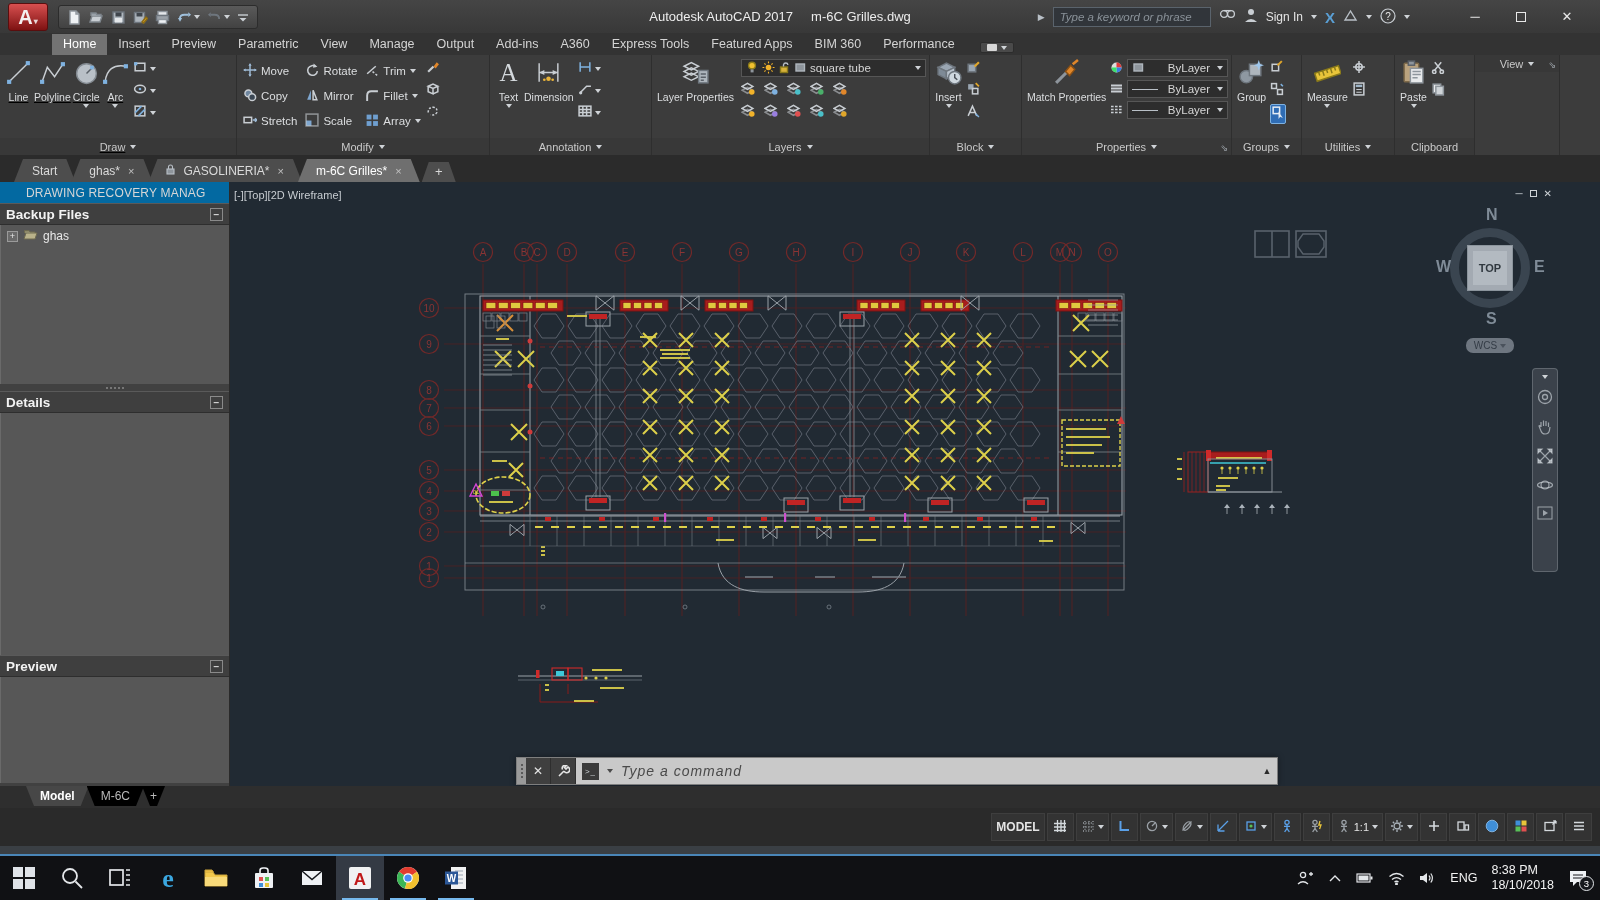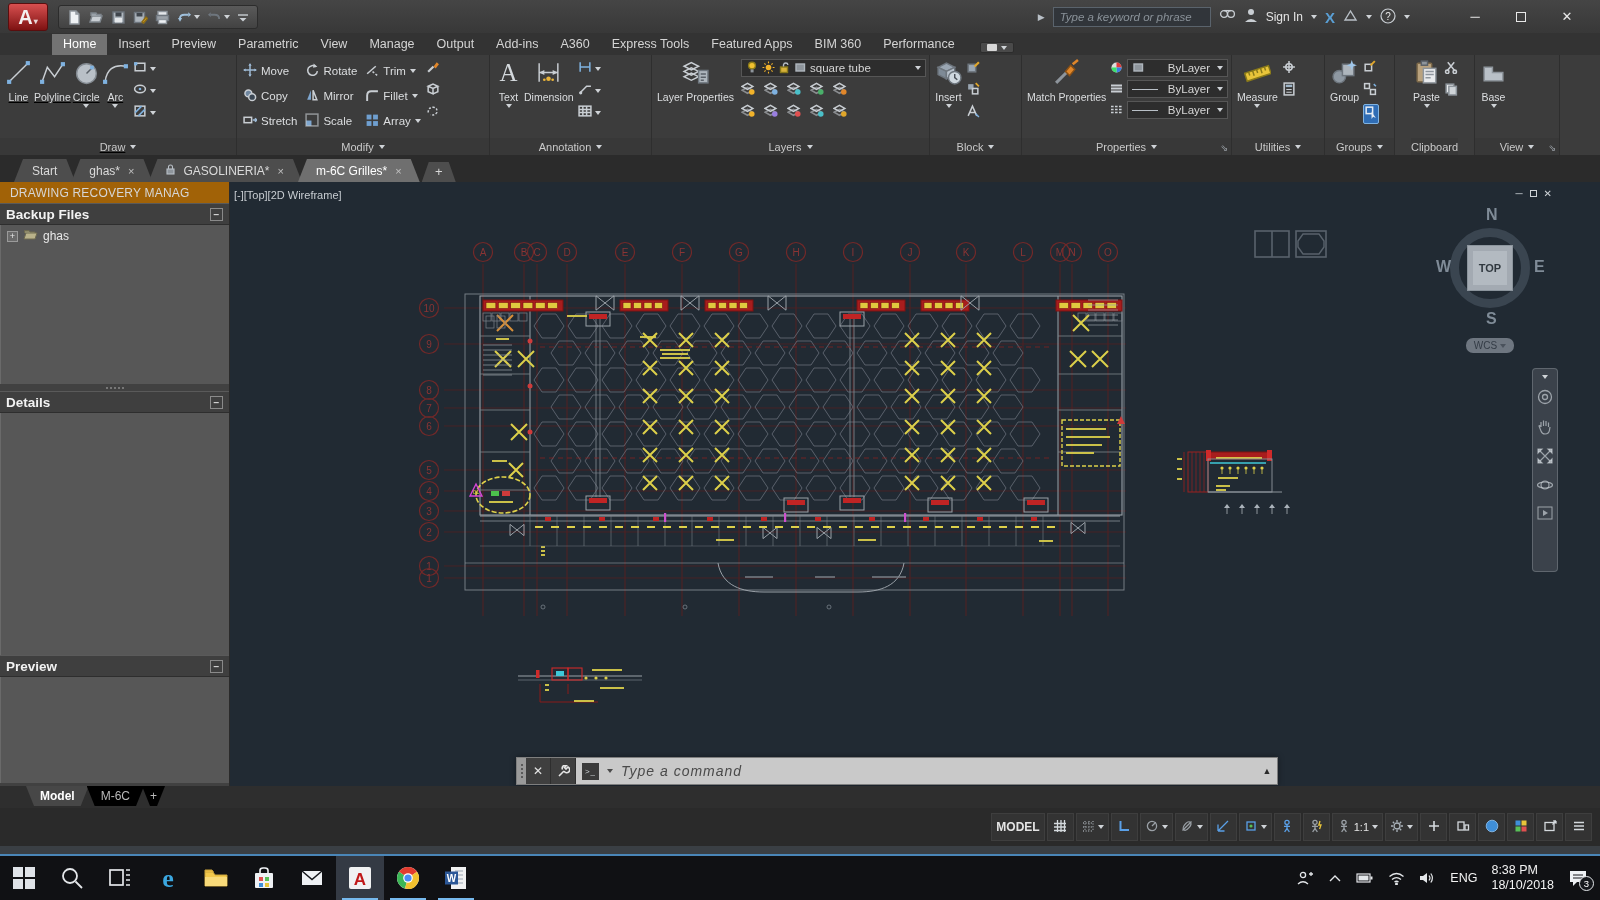--- a/index.html
+++ b/index.html
@@ -37,21 +37,21 @@
   .minihl{background:#2f6db5;border:1px solid #7fb2e0;border-radius:2px}
   
   #filetabs{position:absolute;left:0;top:155px;width:1600px;height:27px;background:#2b2b2b;display:flex;align-items:flex-end;padding-left:14px}
   .ftab{height:23px;display:flex;align-items:center;gap:8px;padding:0 18px;background:#4d4d4d;color:#dadada;font-size:12px;clip-path:polygon(9px 0,calc(100% - 9px) 0,100% 100%,0 100%);margin-right:-4px}
   .ftab.active{background:#6f6f6f;color:#fff}
   .ftab .fx{color:#c2c2c2;font-size:11px}
   .ftab-new{height:20px;width:34px;background:#4d4d4d;clip-path:polygon(7px 0,calc(100% - 7px) 0,100% 100%,0 100%);color:#d8d8d8;text-align:center;line-height:19px;font-size:13px;margin-left:6px}
   
   #main{position:absolute;left:0;top:182px;width:1600px;height:604px}
   #palette{position:absolute;left:0;top:0;width:230px;height:604px;background:#414141;border-right:1px solid #2a2a2a}
-  .paltitle{height:21px;background:#a16207;color:#d6d6d6;font-size:12px;display:flex;align-items:center;padding-left:10px;letter-spacing:.2px}
+  .paltitle{height:21px;background:#0369a1;color:#d6d6d6;font-size:12px;display:flex;align-items:center;padding-left:26px;letter-spacing:.2px}
   .sechead{height:22px;background:#3f3f3f;border-top:1px solid #5a5a5a;border-bottom:1px solid #2e2e2e;color:#f2f2f2;font-weight:bold;font-size:13.5px;display:flex;align-items:center;padding:0 6px}
   .sechead .min{margin-left:auto;width:13px;height:13px;border:1px solid #8a8a8a;color:#d8d8d8;font-size:10px;line-height:11px;text-align:center}
   .seccontent{background:#575757;border-left:1px solid #6a6a6a}
   .treeitem{display:flex;align-items:center;gap:5px;padding:4px 0 0 6px;color:#e8e8e8;font-size:12px}
   .expbox{width:11px;height:11px;border:1px solid #9a9a9a;background:#6a6a6a;color:#e8e8e8;font-size:9px;line-height:9px;text-align:center}
   .splitdots{height:7px;display:flex;align-items:center;justify-content:center;gap:2px}
   .splitdots i{width:2px;height:2px;background:#8a8a8a;border-radius:1px}
   
   #canvas{position:absolute;left:230px;top:0;width:1370px;height:604px;background:#212a33;overflow:hidden}
   #plan{position:absolute;left:0;top:0}
@@ -144,20 +144,24 @@
           </svg>
           <span class="caret" style="margin-left:2px"></span>
         </span>
         <span style="display: flex; align-items: center;">
           <svg width="12" height="12" viewBox="0 0 12 12" fill="none" stroke="#c9ced3" stroke-width="1.4">
             <path d="M1,4 H11" stroke="#c9ced3"></path>
             <path d="M2.5,7 L6,10.5 L9.5,7 Z" fill="#c9ced3" stroke="none"></path>
           </svg>
         </span>
       </div>
+    <div id="titletext">
+      <span>Autodesk AutoCAD 2017</span>
+      <span>m-6C Grilles.dwg</span>
+    </div>
     <div id="titleright">
       <span style="color:#b9c0c7;font-size:9px">▶</span>
       <input id="searchbox" placeholder="Type a keyword or phrase" style="">
       <span><svg width="17" height="15" viewBox="0 0 17 15" fill="none" stroke="#c9ced3" stroke-width="1.3">
             <circle cx="5" cy="6" r="3.4"></circle>
             <circle cx="12" cy="6" r="3.4"></circle>
             <path d="M5,2.6 L12,2.6"></path>
           </svg></span>
       <span><svg width="14" height="15" viewBox="0 0 14 15" fill="#c9ced3">
             <circle cx="7" cy="4" r="3"></circle>
@@ -593,20 +597,57 @@
               <span class="caret"></span>
             </div>
           </div>
         </div>
         <div class="pfoot">
           <span>Properties</span>
           <span class="caret"></span>
           <span class="launch">⇘</span>
         </div>
       </div>
+      <div class="panel" style="width: 70px;">
+        <div class="pbody">
+          <div class="rb">
+            <span><svg width="27" height="27" viewBox="0 0 26 26" fill="none" stroke="#c9ced3" stroke-width="1.4">
+                <circle cx="8" cy="17" r="6" fill="#8e98a2" stroke="#6e767e"></circle>
+                <rect x="11" y="5" width="11" height="11" fill="#aeb6bd" stroke="#6e767e"></rect>
+                <path d="M20,1 l1.3,3.7 3.7,1.3 -3.7,1.3 -1.3,3.7 -1.3,-3.7 -3.7,-1.3 3.7,-1.3 Z" fill="#9fc6ea" stroke="none"></path>
+              </svg></span>
+            <span class="lbl">Group</span>
+          </div>
+          <div class="scol">
+            <span class="srow">
+              <span><svg width="14" height="14" viewBox="0 0 13 13" fill="none" stroke="#c9ced3" stroke-width="1.4">
+                  <rect x="2" y="4" width="6" height="6"></rect>
+                  <path d="M7,5 L11,1" stroke="#e0a62a" stroke-width="1.8"></path>
+                </svg></span>
+            </span>
+            <span class="srow">
+              <span><svg width="14" height="14" viewBox="0 0 13 13" fill="none" stroke="#c9ced3" stroke-width="1.4">
+                  <rect x="1.5" y="1.5" width="4.5" height="4.5"></rect>
+                  <rect x="7" y="7" width="4.5" height="4.5"></rect>
+                  <path d="M10,2 L12,4" stroke="#7fb2e0"></path>
+                </svg></span>
+            </span>
+            <span class="srow minihl">
+              <span><svg width="14" height="14" viewBox="0 0 13 13" fill="none" stroke="#c9ced3" stroke-width="1.4">
+                  <rect x="2" y="2" width="6" height="6" stroke="#e4ecf4"></rect>
+                  <path d="M7,6 L11,12 L8.5,11 L7,13 Z" fill="#e4ecf4" stroke="none"></path>
+                </svg></span>
+            </span>
+          </div>
+        </div>
+        <div class="pfoot">
+          <span>Groups</span>
+          <span class="caret"></span>
+        </div>
+      </div>
       <div class="panel" style="width: 93px;">
         <div class="pbody">
           <div class="rb">
             <span><svg width="27" height="27" viewBox="0 0 26 26" fill="none" stroke="#c9ced3" stroke-width="1.4">
                 <g transform="rotate(-18 13 13)">
                   <rect x="1" y="10" width="24" height="8" fill="#e8c43a" stroke="#8a7a1a"></rect>
                   <path d="M5,10 L5,13.5 M9,10 L9,15 M13,10 L13,13.5 M17,10 L17,15 M21,10 L21,13.5" stroke="#8a7a1a"></path>
                 </g>
               </svg></span>
             <span class="lbl">Measure</span>
@@ -626,58 +667,21 @@
                   <path d="M4,7 H9 M4,9.5 H9" stroke-width="1"></path>
                 </svg></span>
             </span>
           </div>
         </div>
         <div class="pfoot">
           <span>Utilities</span>
           <span class="caret"></span>
         </div>
       </div>
-      <div class="panel" style="width: 70px;">
-        <div class="pbody">
-          <div class="rb">
-            <span><svg width="27" height="27" viewBox="0 0 26 26" fill="none" stroke="#c9ced3" stroke-width="1.4">
-                <circle cx="8" cy="17" r="6" fill="#8e98a2" stroke="#6e767e"></circle>
-                <rect x="11" y="5" width="11" height="11" fill="#aeb6bd" stroke="#6e767e"></rect>
-                <path d="M20,1 l1.3,3.7 3.7,1.3 -3.7,1.3 -1.3,3.7 -1.3,-3.7 -3.7,-1.3 3.7,-1.3 Z" fill="#9fc6ea" stroke="none"></path>
-              </svg></span>
-            <span class="lbl">Group</span>
-          </div>
-          <div class="scol">
-            <span class="srow">
-              <span><svg width="14" height="14" viewBox="0 0 13 13" fill="none" stroke="#c9ced3" stroke-width="1.4">
-                  <rect x="2" y="4" width="6" height="6"></rect>
-                  <path d="M7,5 L11,1" stroke="#e0a62a" stroke-width="1.8"></path>
-                </svg></span>
-            </span>
-            <span class="srow">
-              <span><svg width="14" height="14" viewBox="0 0 13 13" fill="none" stroke="#c9ced3" stroke-width="1.4">
-                  <rect x="1.5" y="1.5" width="4.5" height="4.5"></rect>
-                  <rect x="7" y="7" width="4.5" height="4.5"></rect>
-                  <path d="M10,2 L12,4" stroke="#7fb2e0"></path>
-                </svg></span>
-            </span>
-            <span class="srow minihl">
-              <span><svg width="14" height="14" viewBox="0 0 13 13" fill="none" stroke="#c9ced3" stroke-width="1.4">
-                  <rect x="2" y="2" width="6" height="6" stroke="#e4ecf4"></rect>
-                  <path d="M7,6 L11,12 L8.5,11 L7,13 Z" fill="#e4ecf4" stroke="none"></path>
-                </svg></span>
-            </span>
-          </div>
-        </div>
-        <div class="pfoot">
-          <span>Groups</span>
-          <span class="caret"></span>
-        </div>
-      </div>
-      <div class="panel" style="width: 80px; align-items: center;">
+      <div class="panel" style="width: 80px;">
         <div class="pbody">
           <div class="rb">
             <span><svg width="27" height="27" viewBox="0 0 26 26" fill="none" stroke="#c9ced3" stroke-width="1.4">
                 <rect x="4" y="4" width="14" height="18" rx="1" fill="#b9a27e" stroke="#7e6a4a"></rect>
                 <rect x="8" y="2" width="6" height="4" fill="#8e959c" stroke="#5a6068"></rect>
                 <rect x="10" y="9" width="12" height="14" fill="#e8eaec" stroke="#8e959c"></rect>
                 <path d="M12,12 L20,12 M12,15 L20,15 M12,18 L17,18" stroke="#8e959c"></path>
               </svg></span>
             <span class="lbl">Paste</span>
             <span class="caret" style="margin-top:1px"></span>
@@ -696,29 +700,20 @@
                   <rect x="4.5" y="4" width="7" height="8" fill="#cfd4d8" stroke="#8e959c"></rect>
                 </svg></span>
             </span>
           </div>
         </div>
         <div class="pfoot">
           <span>Clipboard</span>
         </div>
       </div>
       <div class="panel" style="width: 85px;">
-        <div class="pbody">
-          <div class="rb">
-            <span><svg width="27" height="27" viewBox="0 0 26 26" fill="none" stroke="#c9ced3" stroke-width="1.4">
-                <path d="M4,21 L4,8 L12,8 L12,13 L22,13 L22,21 Z" fill="#b9c0c7" stroke="#8e959c"></path>
-              </svg></span>
-            <span class="lbl">Base</span>
-            <span class="caret" style="margin-top:1px"></span>
-          </div>
-        </div>
         <div class="pfoot">
           <span>View</span>
           <span class="caret"></span>
           <span class="launch">⇘</span>
         </div>
       </div>
     </div>
 
   <div id="filetabs">
       <div class="ftab">

